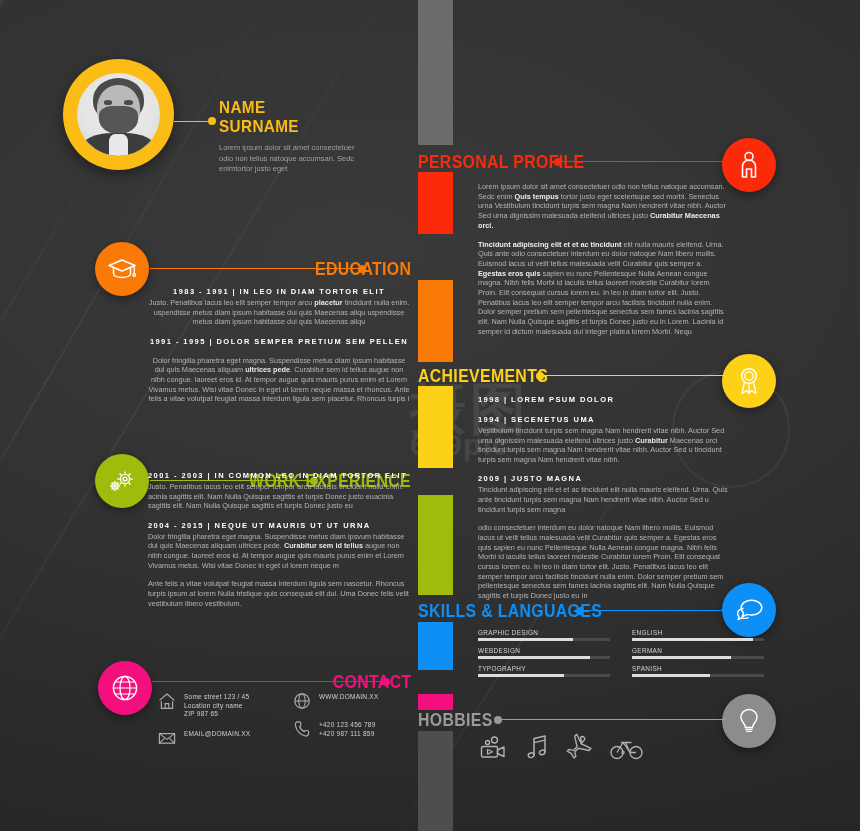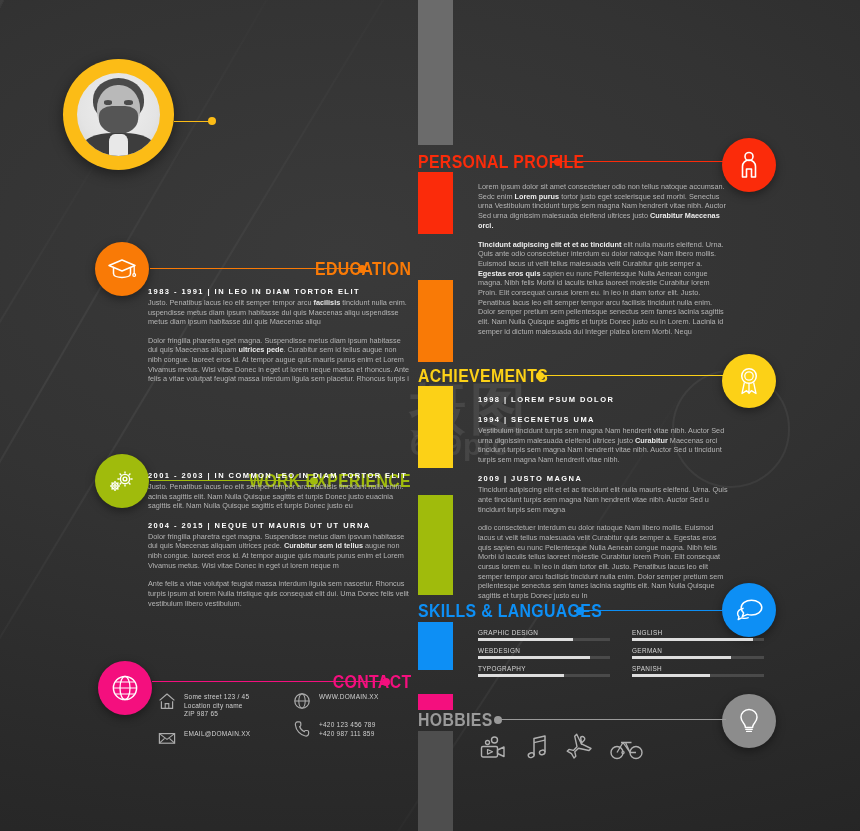--- a/index.html
+++ b/index.html
@@ -222,54 +222,60 @@
       <div class="face-eye l"></div>
       <div class="face-eye r"></div>
       <div class="face-beard"></div>
       <div class="face-body"></div>
       <div class="face-shirt"></div>
     </div>
   </div>
   <div class="photo-conn"></div>
   <div class="photo-conn-dot"></div>
 
+  <div class="name-block">
+    <div class="name-line">NAME</div>
+    <div class="name-line">SURNAME</div>
+    <div class="name-desc">Lorem ipsum dolor sit amet consectetuer odio non tellus natoque accumsan. Sedc enimtortor justo eget</div>
+  </div>
 
   <div class="sec-icon" style="left:722px; top:138px; background:#fb2b0a;">
     <svg width="24" height="28" viewBox="0 0 24 28">
       <circle cx="12" cy="5.5" r="4" fill="none" stroke="#fff" stroke-width="1.6"></circle>
       <path d="M5.5 26 V15.5 A6.5 6.5 0 0 1 18.5 15.5 V26 H14.5 V18 H9.5 V26 Z" fill="none" stroke="#fff" stroke-width="1.6" stroke-linejoin="round"></path>
     </svg>
   </div>
   <div class="sec-line" style="left:558px; top:161px; width:168px; background:#fb2b0a;"></div>
   <div class="sec-dot" style="left:554px; top:158px; background:#fb2b0a;"></div>
   <div class="sec-title left-anchored" style="left:418px; top:152px; color:#fb2b0a;">PERSONAL PROFILE</div>
 
   <div class="right-entries" style="top:182px;">
-    <div class="para">Lorem ipsum dolor sit amet consectetuer odio non tellus natoque accumsan. Sedc enim <b>Lorem purus</b> tortor justo eget scelerisque sed morbi. Senectus urna Vestibulum tincidunt turpis sem magna Nam hendrerit vitae nibh. Auctor Sed urna dignissim malesuada eleifend ultrices justo <b>Curabitur Maecenas orci.</b></div>
+    <div class="para">Lorem ipsum dolor sit amet consectetuer odio non tellus natoque accumsan. Sedc enim <b>Quis tempus</b> tortor justo eget scelerisque sed morbi. Senectus urna Vestibulum tincidunt turpis sem magna Nam hendrerit vitae nibh. Auctor Sed urna dignissim malesuada eleifend ultrices justo <b>Curabitur Maecenas orci.</b></div>
     <div class="para"><b>Tincidunt adipiscing elit et et ac tincidunt</b> elit nulla mauris eleifend. Urna. Quis ante odio consectetuer interdum eu dolor natoque Nam libero mollis. Euismod lacus ut velit tellus malesuada velit Curabitur quis semper a. <b>Egestas eros quis</b> sapien eu nunc Pellentesque Nulla Aenean congue magna. Nibh felis Morbi id iaculis tellus laoreet molestie Curabitur lorem Proin. Elit consequat cursus lorem eu. In leo in diam tortor elit. Justo. Penatibus lacus leo elit semper tempor arcu facilisis tincidunt nulla enim. Dolor semper pretium sem pellentesque senectus sem fames lacinia sagittis elit. Nam Nulla Quisque sagittis et turpis Donec justo eu in Lorem. Lacinia id semper id dictum malesuada dui Integer platea lorem Morbi. Nequ</div>
   </div>
 
   <div class="sec-icon" style="left:95px; top:242px; background:#f97a06;">
     <svg width="30" height="24" viewBox="0 0 30 24">
       <path d="M15 3 L28 8.5 L15 14 L2 8.5 Z" fill="none" stroke="#fff" stroke-width="1.5" stroke-linejoin="round"></path>
       <path d="M6.5 10.5 V16.5 C6.5 19 10.5 20.5 15 20.5 C19.5 20.5 23.5 19 23.5 16.5 V10.5" fill="none" stroke="#fff" stroke-width="1.5" stroke-linecap="round"></path>
       <path d="M27.2 9 V16.5" fill="none" stroke="#fff" stroke-width="1.3" stroke-linecap="round"></path>
       <circle cx="27.2" cy="18" r="1.4" fill="none" stroke="#fff" stroke-width="1.2"></circle>
     </svg>
   </div>
   <div class="sec-line" style="left:150px; top:268px; width:212px; background:#f97a06;"></div>
   <div class="sec-dot" style="left:358px; top:265px; background:#f97a06;"></div>
   <div class="sec-title right-anchored" style="right:449px; top:259px; color:#f97a06;">EDUCATION</div>
 
-  <div class="left-entries" style="top:286px;">
+  <div class="left-entries" style="top:286px;text-align:center;">
     <div class="entry">
       <div class="entry-head">1983 - 1991 | IN LEO IN DIAM TORTOR ELIT</div>
-      <div class="entry-body">Justo. Penatibus lacus leo elit semper tempor arcu <b>facilisis</b> tincidunt nulla enim.  uspendisse metus diam ipsum habitasse dui quis Maecenas aliqu uspendisse metus diam ipsum habitasse dui quis Maecenas aliqu</div>
-    </div>
-    <div class="entry">
+      <div class="entry-body">Justo. Penatibus lacus leo elit semper tempor arcu <b>placetur</b> tincidunt nulla enim.  uspendisse metus diam ipsum habitasse dui quis Maecenas aliqu uspendisse metus diam ipsum habitasse dui quis Maecenas aliqu</div>
+    </div>
+    <div class="entry">
+      <div class="entry-head">1991 - 1995 | DOLOR SEMPER PRETIUM SEM PELLEN</div>
     </div>
     <div class="entry">
       <div class="entry-body">Dolor fringilla pharetra eget magna. Suspendisse metus diam ipsum habitasse dui quis Maecenas aliquam <b>ultrices pede</b>. Curabitur sem id tellus augue non nibh congue. laoreet eros id. At tempor augue quis mauris purus enim et Lorem Vivamus metus. Wisi vitae Donec in eget ut lorem neque massa et rhoncus. Ante felis a vitae volutpat feugiat massa interdum ligula sem placetur. Rhoncus turpis i</div>
     </div>
   </div>
 
   <div class="sec-icon" style="left:722px; top:354px; background:#fcd117;">
     <svg width="26" height="30" viewBox="0 0 26 30">
       <circle cx="13" cy="10" r="7.3" fill="none" stroke="#fff" stroke-width="1.5"></circle>
       <circle cx="13" cy="10" r="4.2" fill="none" stroke="#fff" stroke-width="1.3"></circle>

